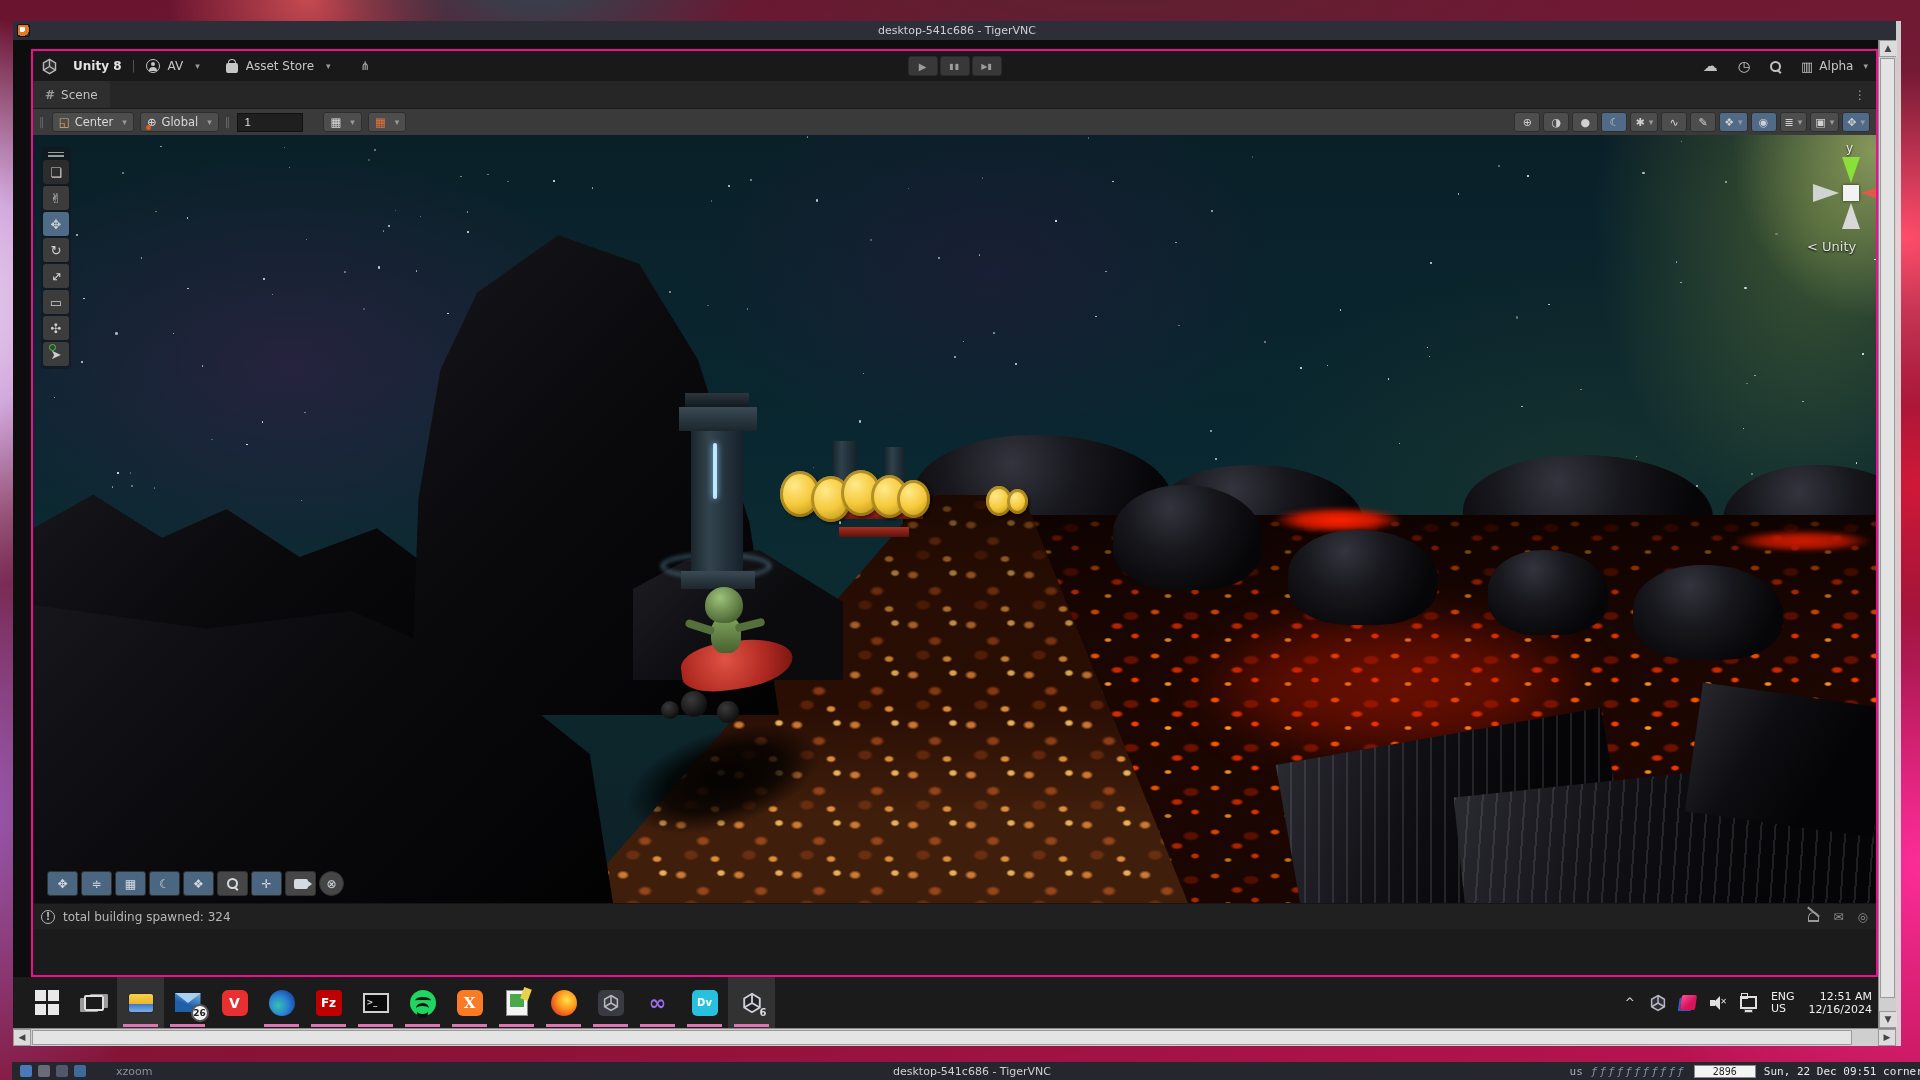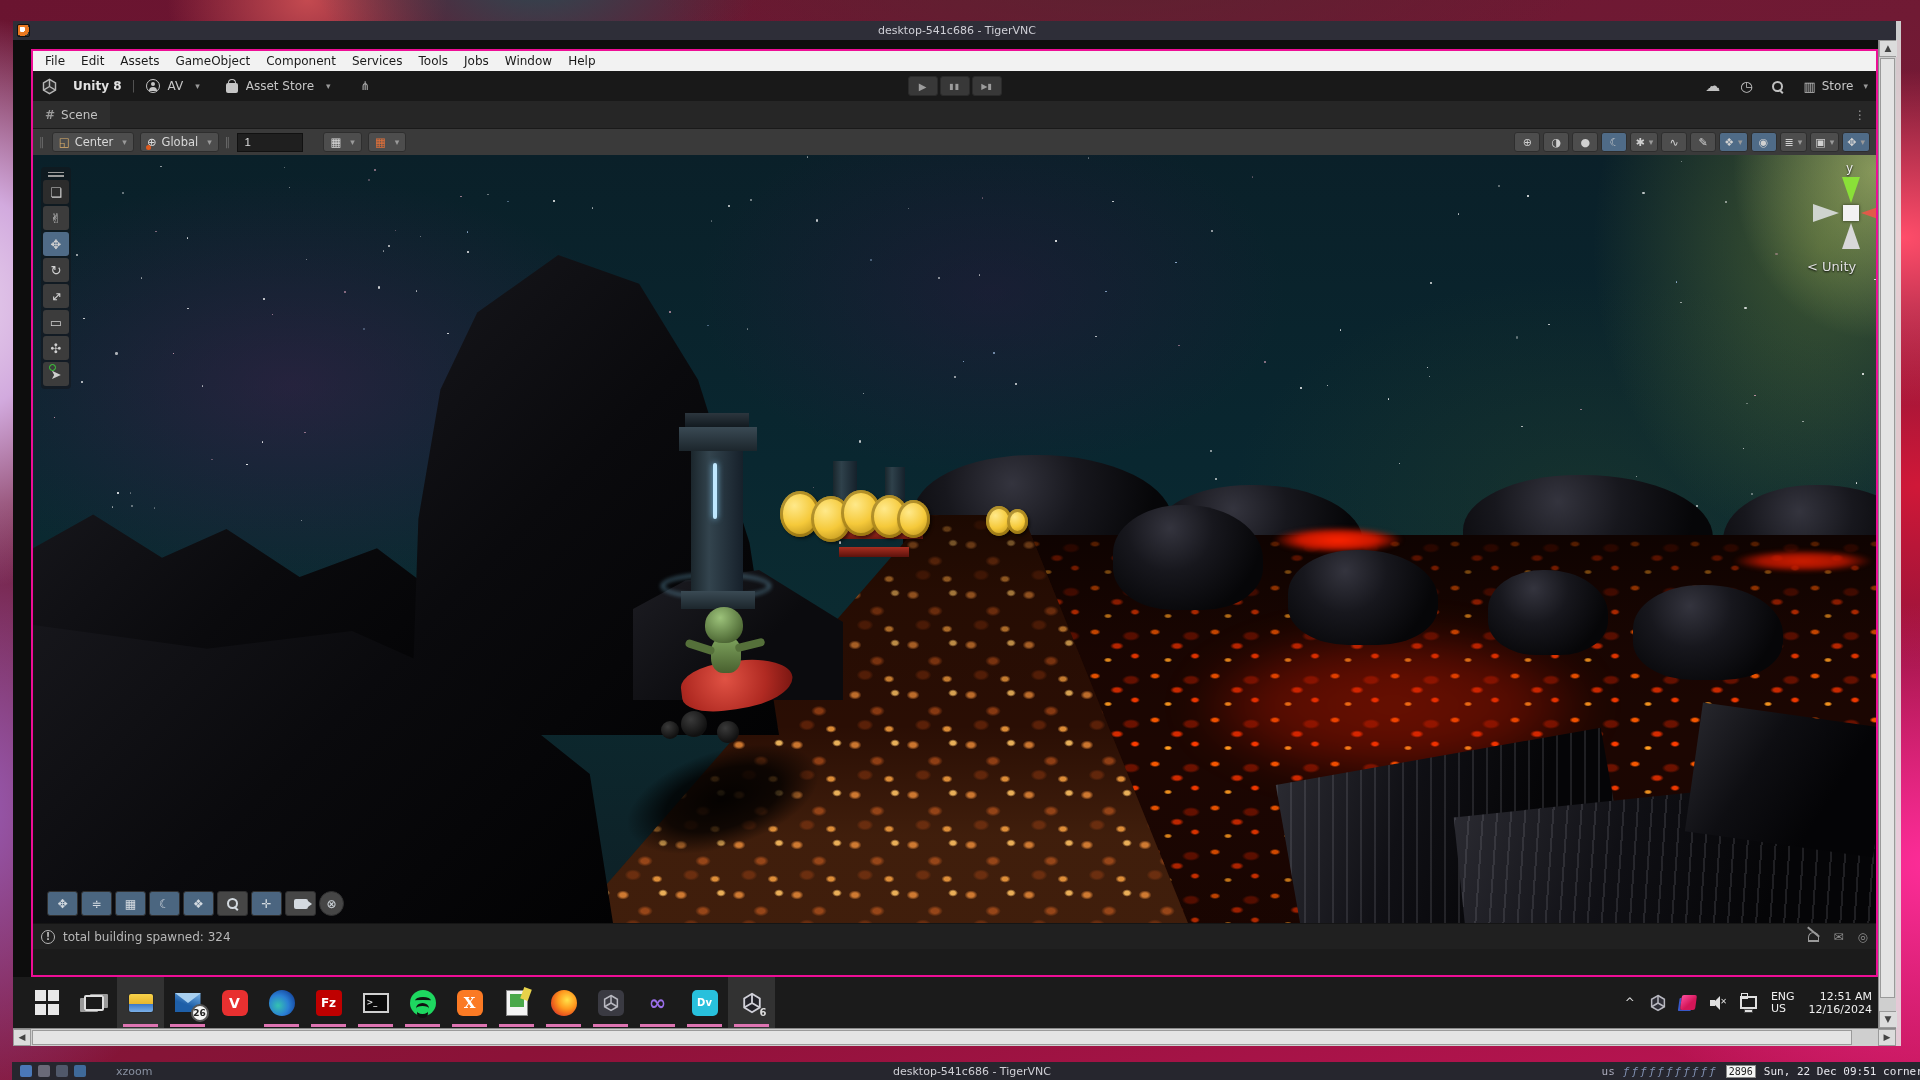--- a/index.html
+++ b/index.html
@@ -186,21 +186,21 @@
   .lang { text-align:left; font-size:11px; line-height:12px; color:#f0f0f0; }
   .clock { text-align:right; font-size:11px; line-height:13px; color:#f0f0f0; }
   .traycube { width:18px; height:18px; }
   .pinkapp { width:15px; height:15px; background:linear-gradient(135deg,#ff4fa0 0%,#d41658 60%); transform:skewX(-8deg); border-radius:2px; box-shadow:-3px 2px 0 -1px #3858c8; }
   
   .hostbar { position:absolute; left:0; top:1062px; width:1920px; height:18px; background:#26262e; display:flex; align-items:center; font-size:11px; color:#aab;margin-left:12px; }
   .hostbar .wmics { display:flex; gap:6px; margin-left:8px; }
   .hostbar .wmics i { width:12px; height:12px; border-radius:2px; display:block; }
   .hb-center { position:absolute; left:50%; transform:translateX(-50%); color:#d0d0d6; }
   .hb-right { position:absolute; right:-4px; display:flex; align-items:center; gap:8px; font-family:"DejaVu Sans Mono","Liberation Mono",monospace; font-size:11px; white-space:nowrap; }
-  .hb-badge { background:#f4f4f4; color:#222; border:1px solid #888; padding:0 2px; font-size:10px; }
+  .hb-badge { background:#f4f4f4; color:#222; border:1px solid #888; padding:0 18px; font-size:10px; }
   .hb-clock { color:#e8e8ee; }
   .glyphrow { color:#7f8fb0; letter-spacing:2px; font-style:italic; }
   .xzoom { margin-left:30px; color:#8890a0; }
   
   .css-search { position:relative; width:11px; height:11px; display:inline-block; }
   .css-search::before { content:""; position:absolute; left:0; top:0; width:7px; height:7px; border:2px solid currentColor; border-radius:50%; }
   .css-search::after { content:""; position:absolute; left:8px; top:8px; width:5px; height:2px; background:currentColor; transform:rotate(45deg); transform-origin:0 0; }
   .css-camera { position:relative; width:14px; height:10px; background:currentColor; border-radius:2px; display:inline-block; }
   .css-camera::after { content:""; position:absolute; right:-4px; top:2px; border-top:3px solid transparent; border-bottom:3px solid transparent; border-left:4px solid currentColor; }
   .css-bell { position:relative; width:11px; height:10px; border-radius:6px 6px 0 0; border:1.5px solid #9a9a9a; border-bottom:2px solid #9a9a9a; display:inline-block; }
@@ -228,32 +228,20 @@
   <div class="vnc-titlebar">
     <span class="vnc-app-icon"></span>
     <span class="vnc-title-text">desktop-541c686 - TigerVNC</span>
   </div>
 
   <div class="remote">
 
     <div class="uwin">
 
 
-      <div class="umenu" id="menubar">
-          <span>File</span>
-          <span>Edit</span>
-          <span>Assets</span>
-          <span>GameObject</span>
-          <span>Component</span>
-          <span>Services</span>
-          <span>Tools</span>
-          <span>Jobs</span>
-          <span>Window</span>
-          <span>Help</span>
-        </div>
 
       <div class="utoolbar">
         <div class="tb-left">
           <svg class="ucube" style="width:17px;height:17px" viewBox="0 0 24 24">
             <path d="M12 2 20.5 7v10L12 22 3.5 17V7z" fill="#2e2e2e" stroke="#c8c8c8" stroke-width="2"></path>
             <path d="M12 2v10m0 0-8.5 5m8.5-5 8.5 5" stroke="#c8c8c8" stroke-width="2" fill="none"></path>
           </svg>
           <b style="color:#e2e2e2">Unity 8</b>
           <span class="tb-sep">|</span>
           <span class="css-person"></span>
@@ -270,21 +258,21 @@
           <span class="playbtn">▶</span>
           <span class="playbtn" style="font-size:8px;letter-spacing:1px">▮▮</span>
           <span class="playbtn" style="font-size:8px">▶▮</span>
         </div>
         <div class="tb-right">
           <span style="font-size:15px;color:#c0c0c0">☁</span>
           <span style="font-size:14px;color:#c0c0c0">◷</span>
           <span class="css-search" style="color:#c0c0c0"></span>
           <span style="display:flex;align-items:center;gap:6px">
             <span style="font-size:13px;color:#c0c0c0">▥</span>
-            <span>Store</span>
+            <span>Alpha</span>
             <span class="ddcaret">▾</span>
           </span>
         </div>
       </div>
 
       <div class="tabrow">
         <span class="scene-tab">
           <span style="color:#9a9a9a;font-weight:bold">#</span>
           <span>Scene</span>
         </span>

